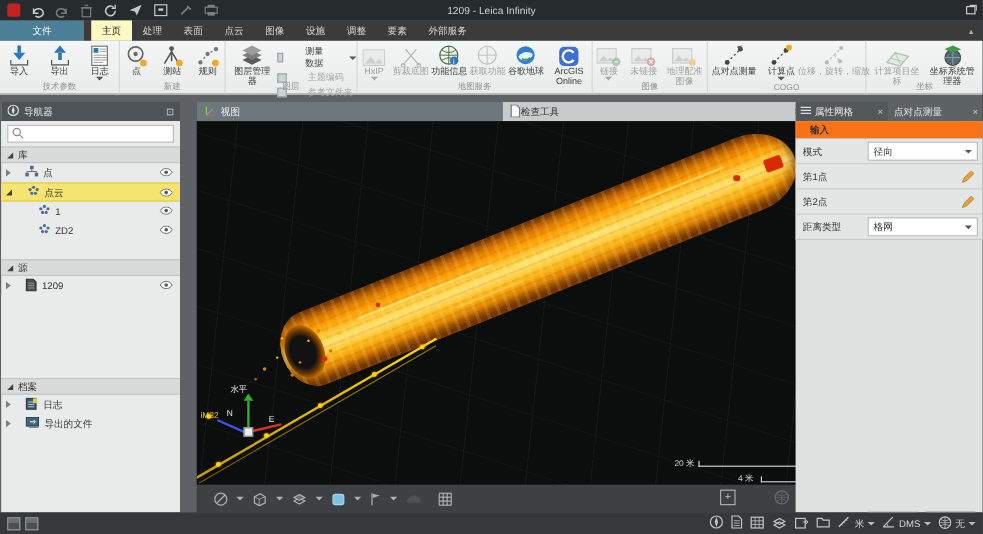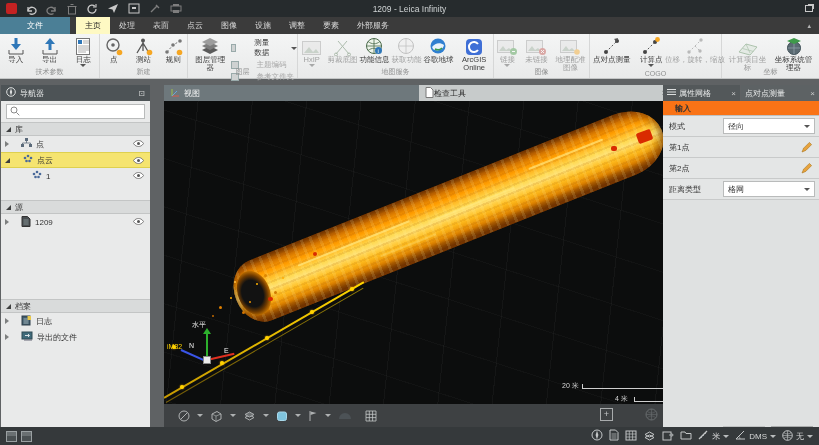--- a/index.html
+++ b/index.html
@@ -536,20 +536,34 @@
             <circle cx="9" cy="4" r="1.3" fill="#4a6a9a"></circle>
             <circle cx="4.5" cy="7" r="1.3" fill="#4a6a9a"></circle>
             <circle cx="7.5" cy="7" r="1.3" fill="#4a6a9a"></circle>
           </svg></span>
       <span class="lbl">1</span>
       <span class="eye"><svg width="11" height="7">
             <path d="M.5 3.5C2 1 4 .5 5.5.5S9 1 10.5 3.5C9 6 7 6.5 5.5 6.5S2 6 .5 3.5Z" fill="#fff" stroke="#666" stroke-width=".8"></path>
             <circle cx="5.5" cy="3.5" r="1.5" fill="#555"></circle>
           </svg></span>
     </div>
+    <div class="trow">
+      <span class="ind2"><svg width="11" height="10">
+            <circle cx="3" cy="4" r="1.3" fill="#4a6a9a"></circle>
+            <circle cx="6" cy="2" r="1.3" fill="#4a6a9a"></circle>
+            <circle cx="9" cy="4" r="1.3" fill="#4a6a9a"></circle>
+            <circle cx="4.5" cy="7" r="1.3" fill="#4a6a9a"></circle>
+            <circle cx="7.5" cy="7" r="1.3" fill="#4a6a9a"></circle>
+          </svg></span>
+      <span class="lbl">ZD2</span>
+      <span class="eye"><svg width="11" height="7">
+            <path d="M.5 3.5C2 1 4 .5 5.5.5S9 1 10.5 3.5C9 6 7 6.5 5.5 6.5S2 6 .5 3.5Z" fill="#fff" stroke="#666" stroke-width=".8"></path>
+            <circle cx="5.5" cy="3.5" r="1.5" fill="#555"></circle>
+          </svg></span>
+    </div>
     <div class="spacer" style="height:16px"></div>
 
     <div class="sechead">
         <span class="exp-e"></span>
         <span>源</span>
       </div>
     <div class="trow">
       <span class="exp-c"></span>
       <span class="ind1"><svg width="10" height="11">
             <path d="M1 .5h5.5L9 3v7.5H1z" fill="#4a4f52" stroke="#333"></path>

